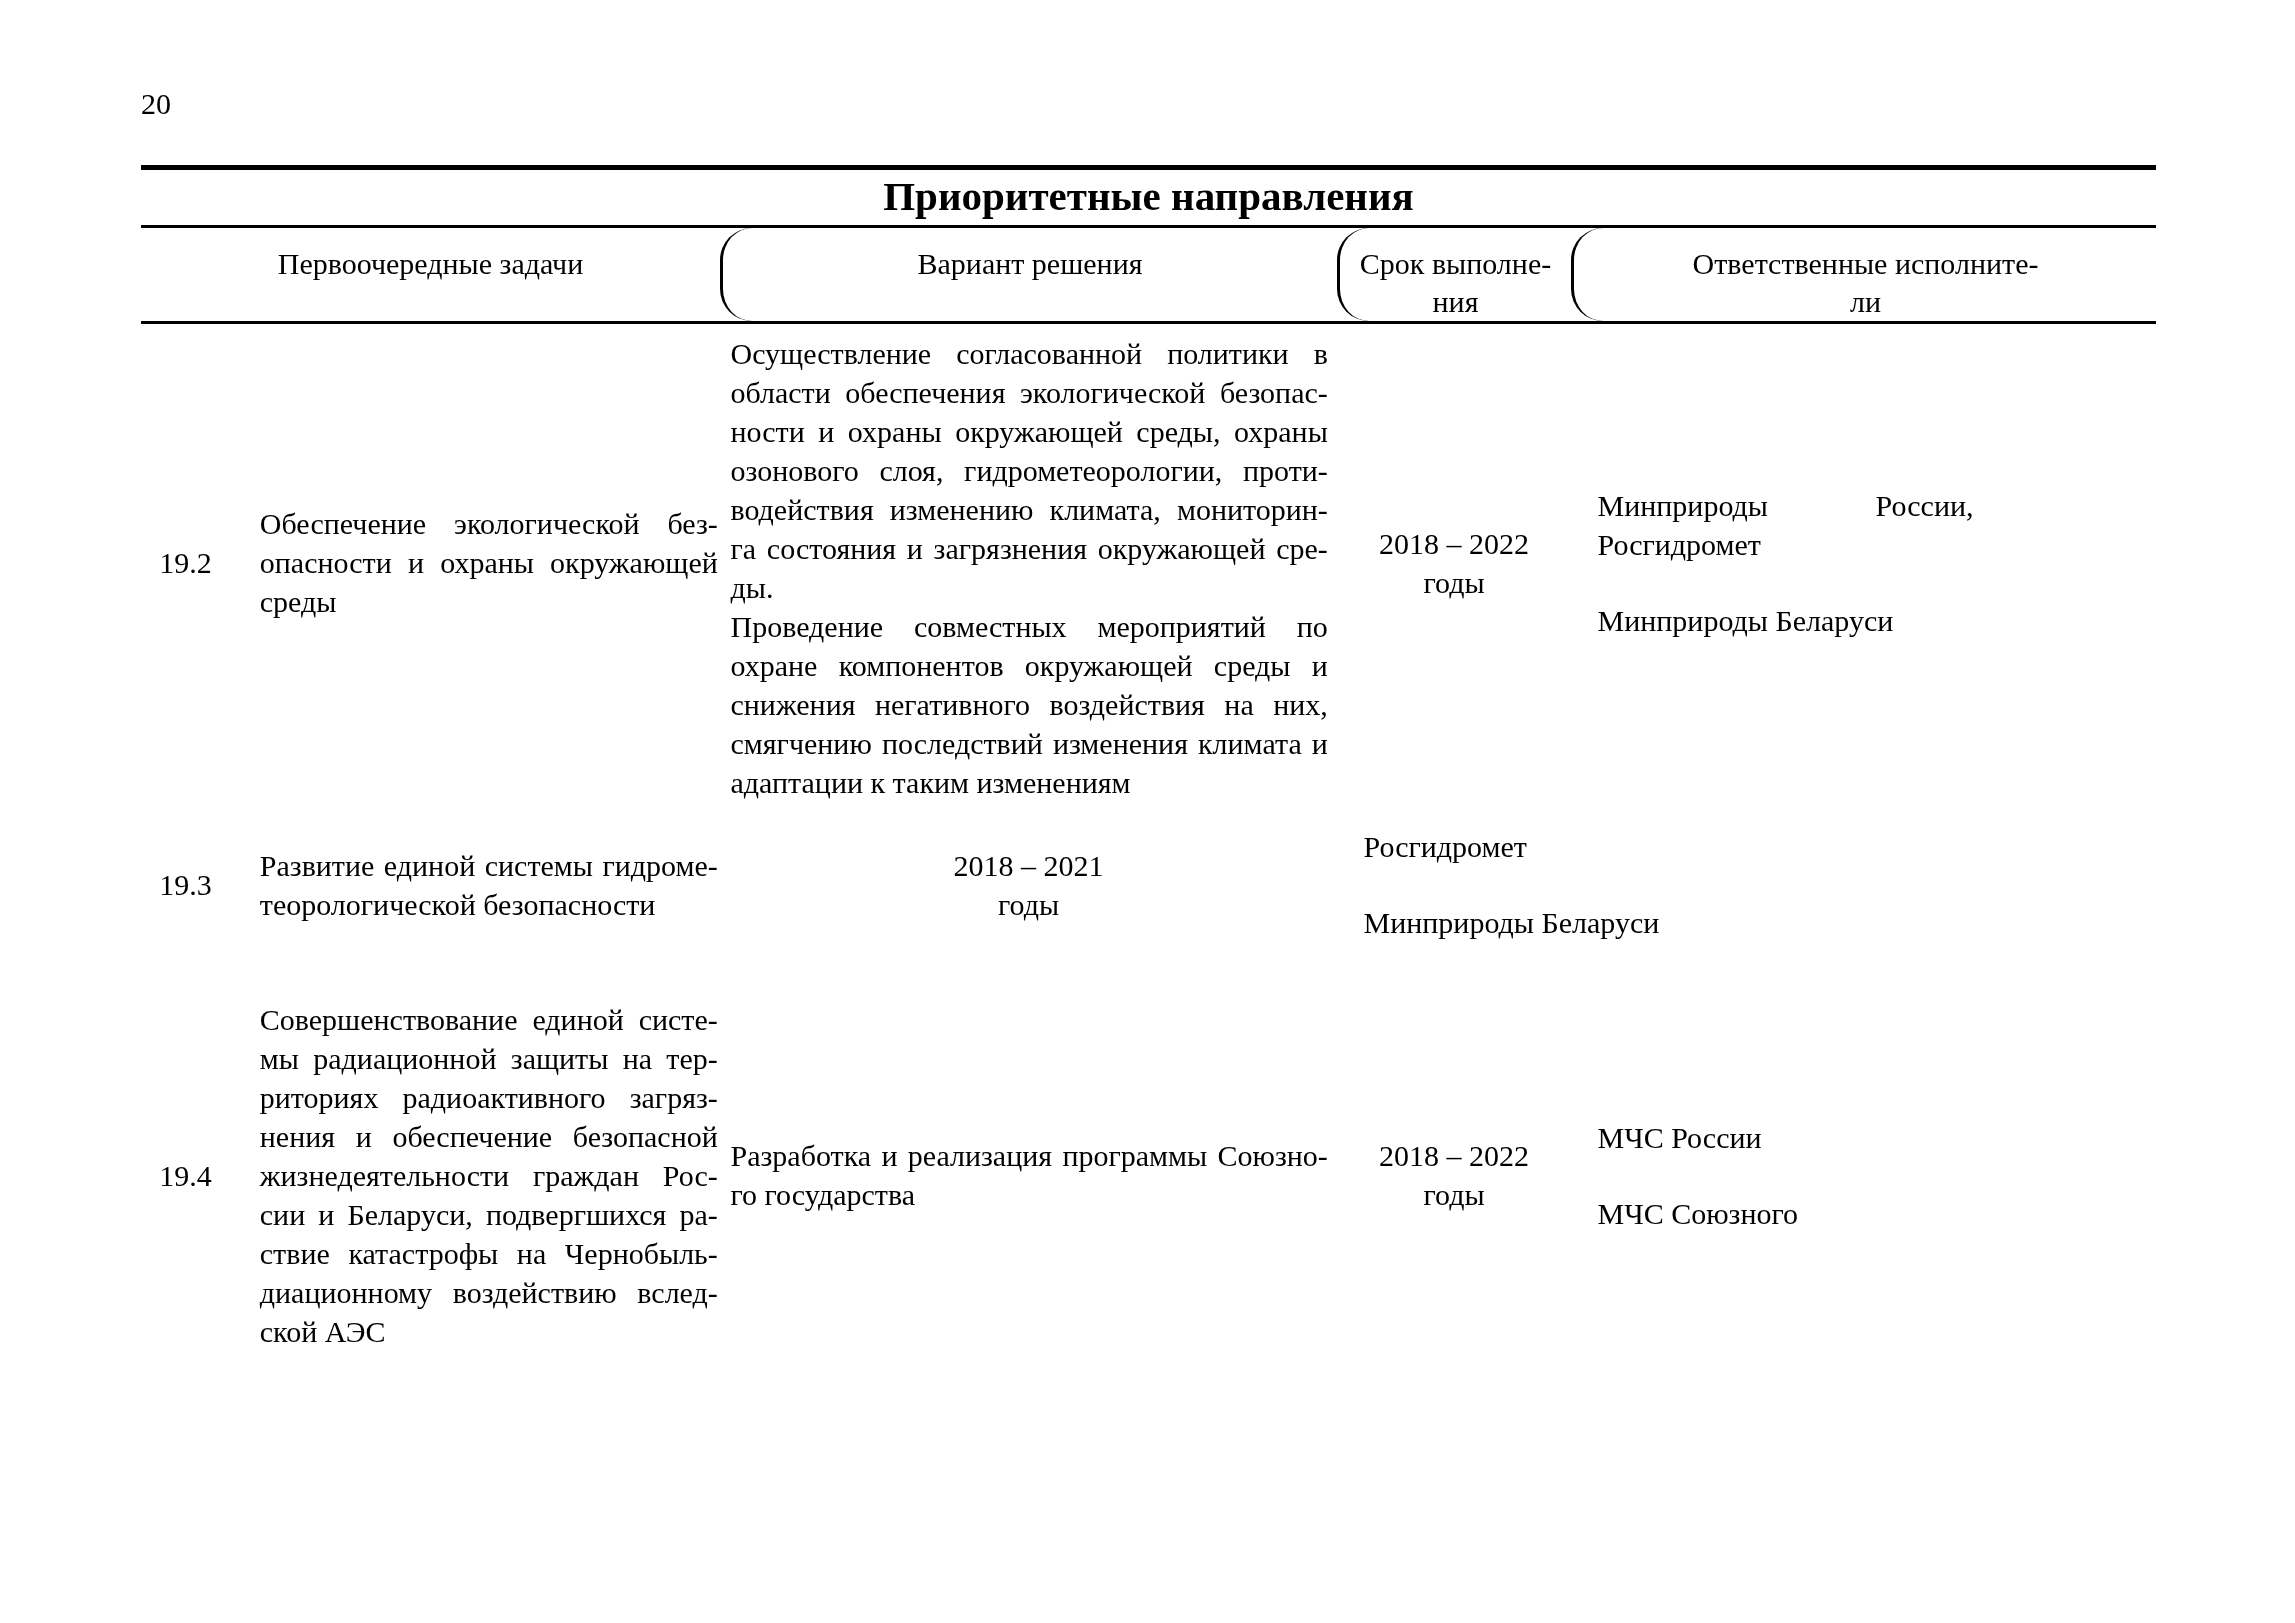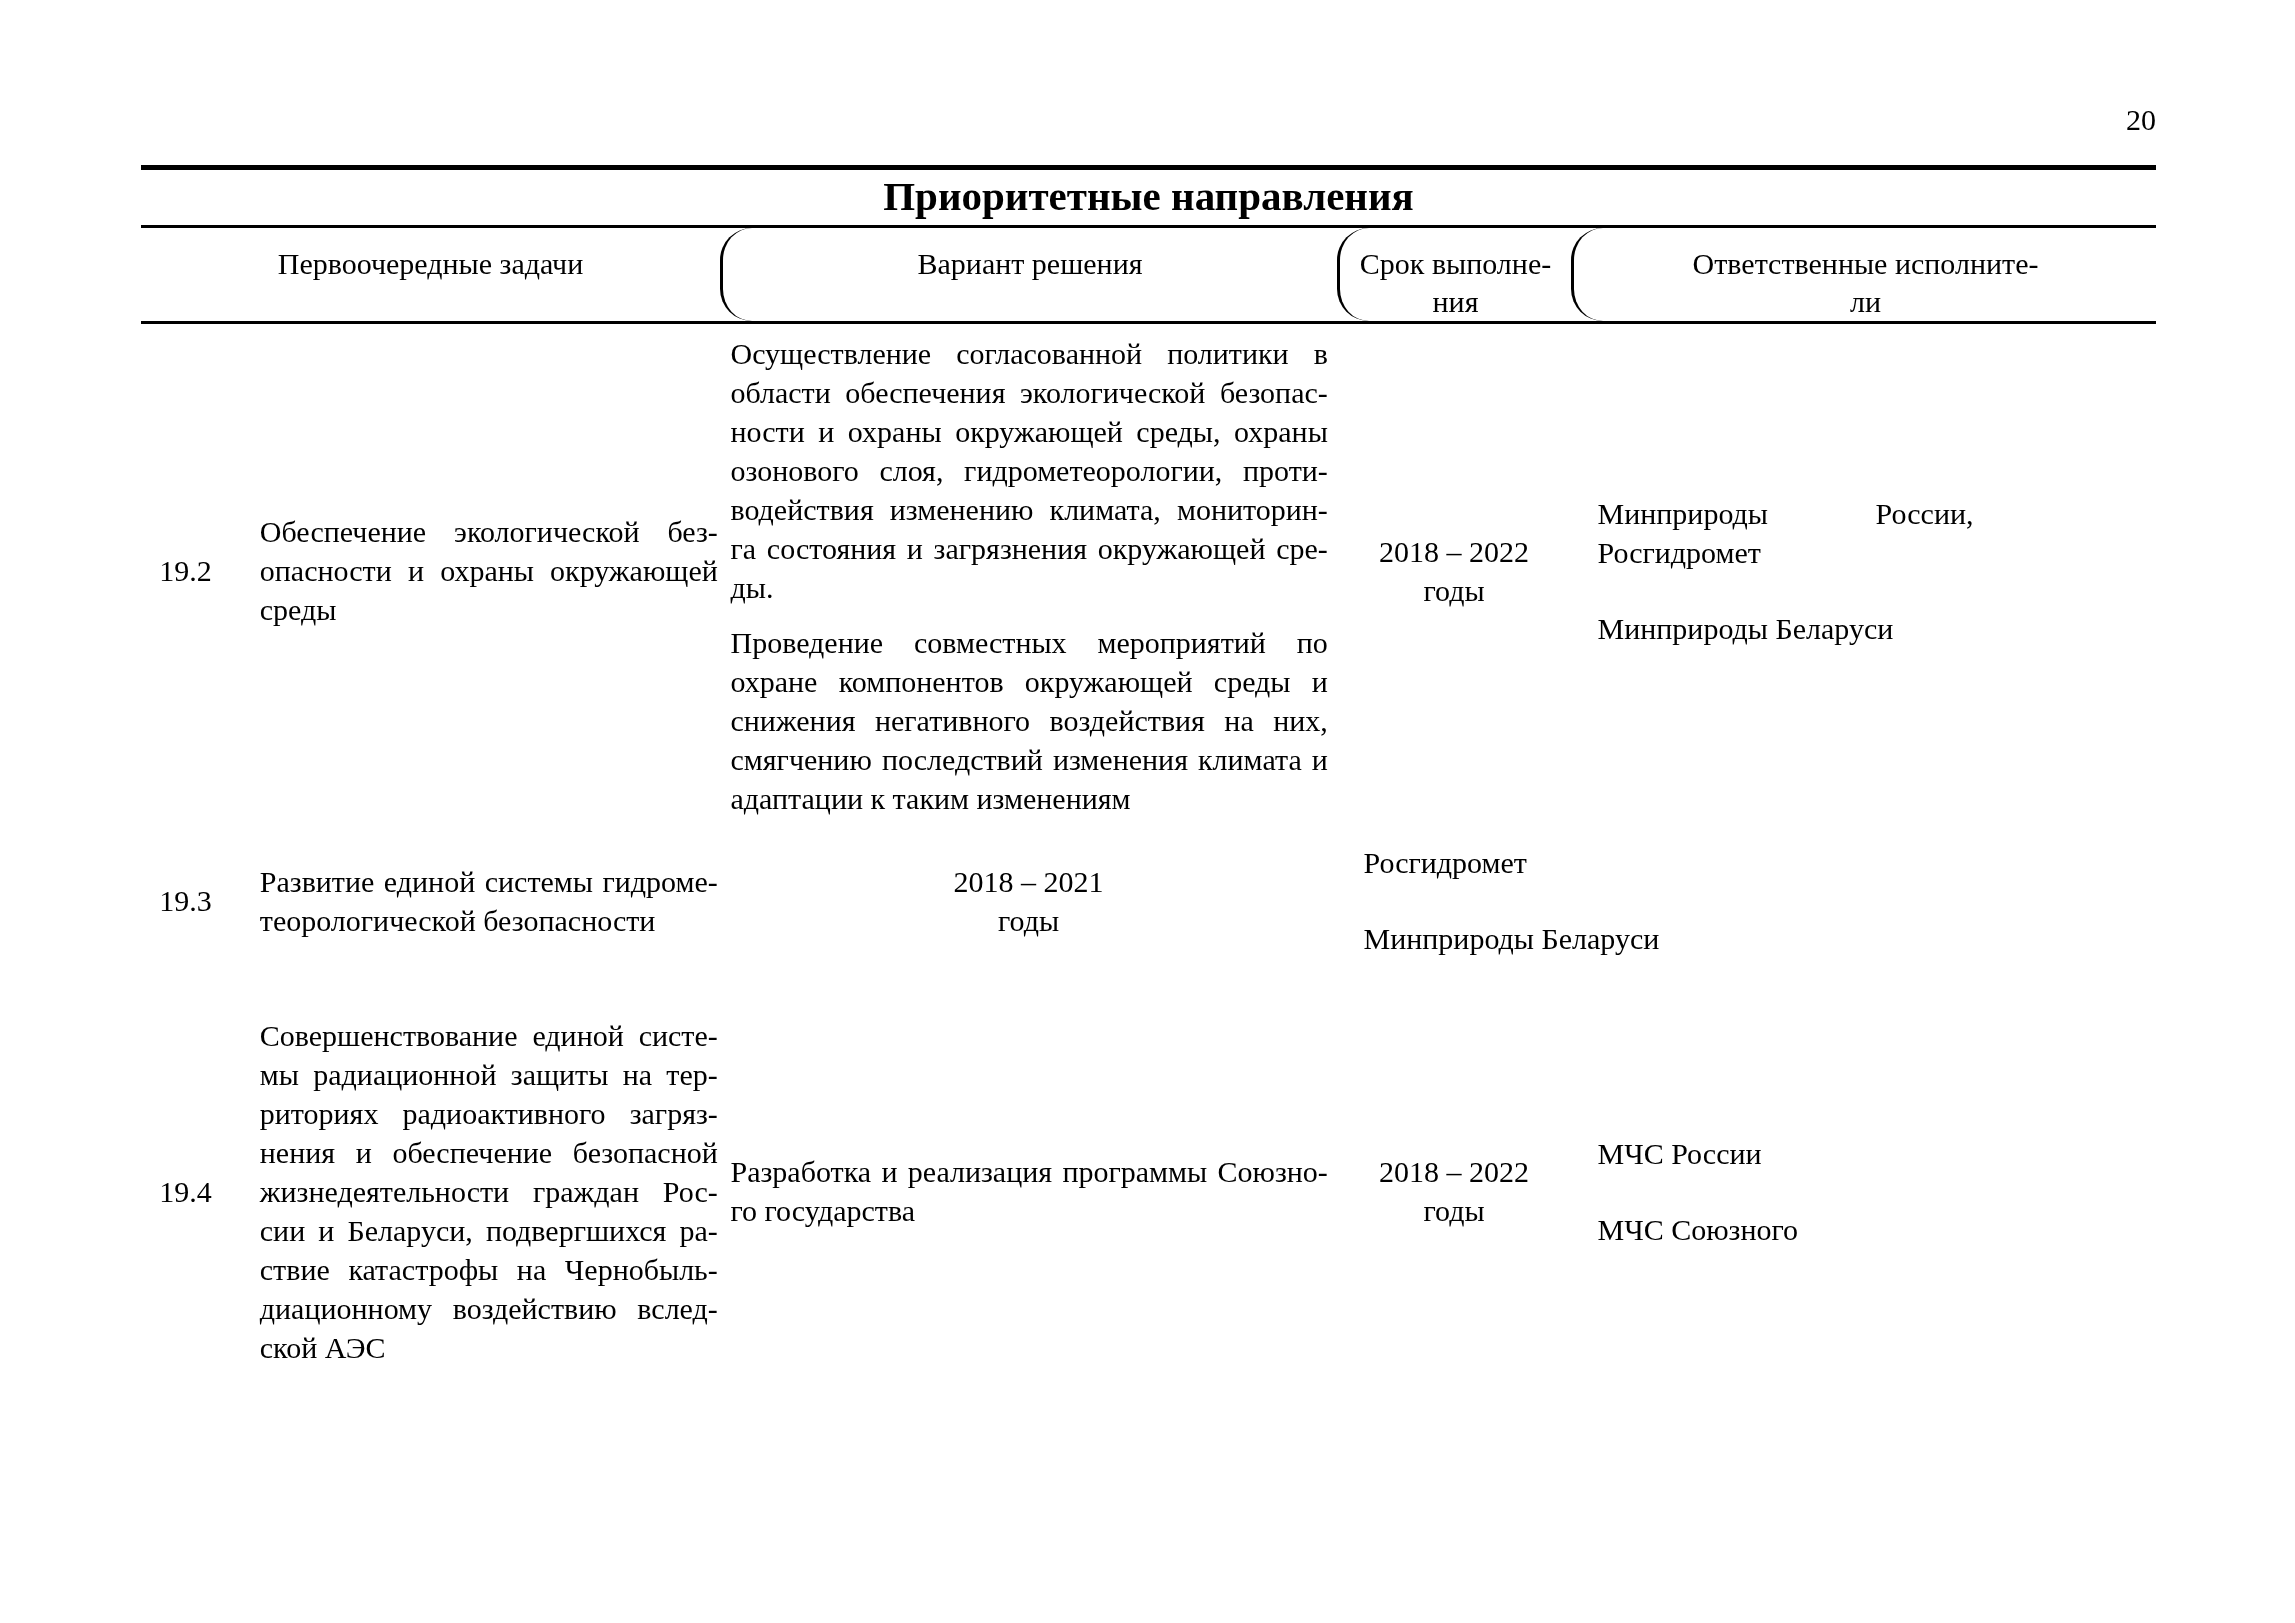--- a/index.html
+++ b/index.html
@@ -13,24 +13,24 @@
     position: relative;
     overflow: hidden;
     font-family: "Liberation Serif", "DejaVu Serif", serif;
     font-size: 30px;
     line-height: 39px;
     color: #000000;
   }
 
   .page-number {
     position: absolute;
-    top: 100px;
+    top: 84px;
     left: 141px;
     width: 2015px;
-    text-align: right;
+    text-align: left;
   }
 
   .table-wrap {
     position: absolute;
     left: 141px;
     top: 165px;
     width: 2015px;
   }
 
   .title-band {
@@ -91,21 +91,21 @@
     align-self: start;
     box-sizing: border-box;
     padding: 10.5px 9.2px 0 10.5px;
   }
 
   .cell-term { box-sizing: border-box; }
 
   .cell-exec { box-sizing: border-box; padding-left: 10.5px; }
   .exec-lines { width: 376px; margin-left: 16px; }
   .cell-exec .para + .para { margin-top: 37px; }
-  .cell-solution .para + .para { margin-top: 16px; }
+  .cell-solution .para + .para { margin-top: 0; }
 
   .row-2 { min-height: 165px; }
   .row-3 { margin-top: 25px; min-height: 366px; }
 </style>
 </head>
 <body>
 
 <div class="page-number">20</div>
 
 <div class="table-wrap">

